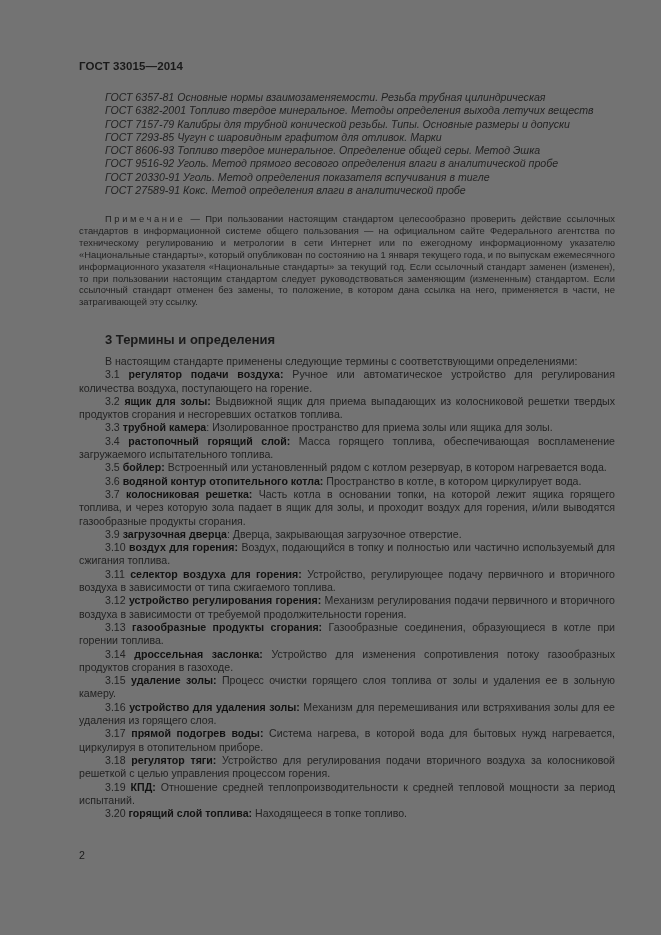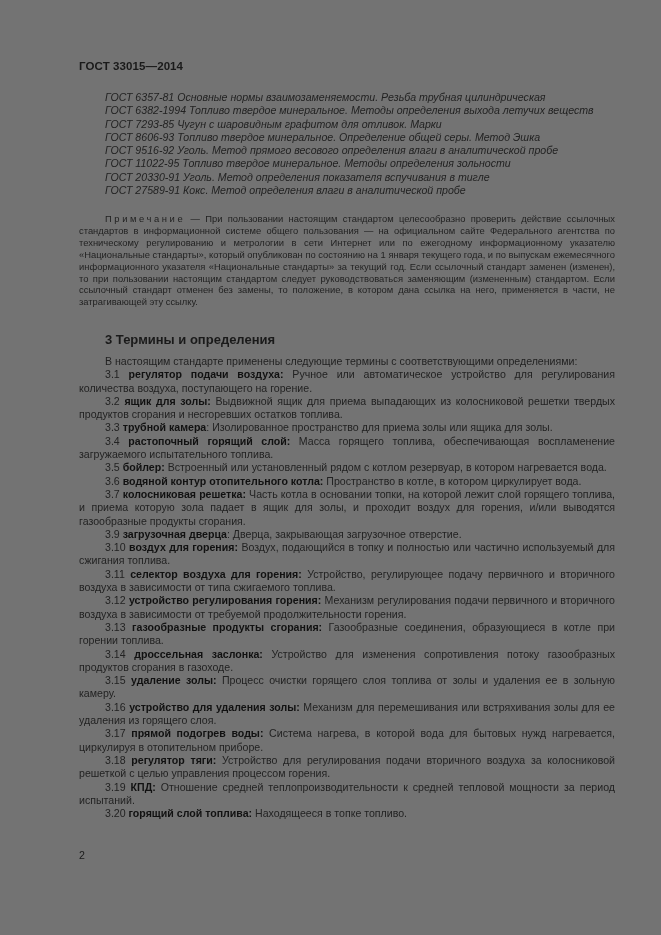--- a/index.html
+++ b/index.html
@@ -19,42 +19,42 @@
     .pagenum { position: absolute; left: 79px; top: 849px; font-size: 10.6px; }
   </style>
 </head>
 <body>
 
 <div class="page">
   <div class="header">ГОСТ 33015—2014</div>
 
   <div class="refs">
     <div class="ref">ГОСТ 6357-81 Основные нормы взаимозаменяемости. Резьба трубная цилиндрическая</div>
-    <div class="ref">ГОСТ 6382-1994 Топливо твердое минеральное. Методы определения выхода летучих веществ</div>
+    <div class="ref">ГОСТ 6382-2001 Топливо твердое минеральное. Методы определения выхода летучих веществ</div>
+    <div class="ref">ГОСТ 7157-79 Калибры для трубной конической резьбы. Типы. Основные размеры и допуски</div>
     <div class="ref">ГОСТ 7293-85 Чугун с шаровидным графитом для отливок. Марки</div>
     <div class="ref">ГОСТ 8606-93 Топливо твердое минеральное. Определение общей серы. Метод Эшка</div>
     <div class="ref">ГОСТ 9516-92 Уголь. Метод прямого весового определения влаги в аналитической пробе</div>
-    <div class="ref">ГОСТ 11022-95 Топливо твердое минеральное. Методы определения зольности</div>
     <div class="ref">ГОСТ 20330-91 Уголь. Метод определения показателя вспучивания в тигле</div>
     <div class="ref">ГОСТ 27589-91 Кокс. Метод определения влаги в аналитической пробе</div>
   </div>
 
   <div class="note"><span class="label">Примечание</span><span> — При пользовании настоящим стандартом целесообразно проверить действие ссылочных стандартов в информационной системе общего пользования — на официальном сайте Федерального агентства по техническому регулированию и метрологии в сети Интернет или по ежегодному информационному указателю «Национальные стандарты», который опубликован по состоянию на 1 января текущего года, и по выпускам ежемесячного информационного указателя «Национальные стандарты» за текущий год. Если ссылочный стандарт заменен (изменен), то при пользовании настоящим стандартом следует руководствоваться заменяющим (измененным) стандартом. Если ссылочный стандарт отменен без замены, то положение, в котором дана ссылка на него, применяется в части, не затрагивающей эту ссылку.</span></div>
 
   <div class="sec-title">3 Термины и определения</div>
 
   <div class="body">
     <p class="p">В настоящим стандарте применены следующие термины с соответствующими определениями:</p>
     <p class="p"><span>3.1</span> <b>регулятор подачи воздуха:</b><span> Ручное или автоматическое устройство для регулирования количества воздуха, поступающего на горение.</span></p>
     <p class="p"><span>3.2</span> <b>ящик для золы:</b><span> Выдвижной ящик для приема выпадающих из колосниковой решетки твердых продуктов сгорания и несгоревших остатков топлива.</span></p>
     <p class="p"><span>3.3</span> <b>трубной камера</b><span>: Изолированное пространство для приема золы или ящика для золы.</span></p>
     <p class="p"><span>3.4</span> <b>растопочный горящий слой:</b><span> Масса горящего топлива, обеспечивающая воспламенение загружаемого испытательного топлива.</span></p>
     <p class="p"><span>3.5</span> <b>бойлер:</b><span> Встроенный или установленный рядом с котлом резервуар, в котором нагревается вода.</span></p>
     <p class="p"><span>3.6</span> <b>водяной контур отопительного котла:</b><span> Пространство в котле, в котором циркулирует вода.</span></p>
-    <p class="p"><span>3.7</span> <b>колосниковая решетка:</b><span> Часть котла в основании топки, на которой лежит слой горящего топлива, и приема которую зола падает в ящик для золы, и проходит воздух для горения, и/или выводятся газообразные продукты сгорания.</span></p>
+    <p class="p"><span>3.7</span> <b>колосниковая решетка:</b><span> Часть котла в основании топки, на которой лежит ящика горящего топлива, и через которую зола падает в ящик для золы, и проходит воздух для горения, и/или выводятся газообразные продукты сгорания.</span></p>
     <p class="p"><span>3.9</span> <b>загрузочная дверца</b><span>: Дверца, закрывающая загрузочное отверстие.</span></p>
     <p class="p"><span>3.10</span> <b>воздух для горения:</b><span> Воздух, подающийся в топку и полностью или частично используемый для сжигания топлива.</span></p>
     <p class="p"><span>3.11</span> <b>селектор воздуха для горения:</b><span> Устройство, регулирующее подачу первичного и вторичного воздуха в зависимости от типа сжигаемого топлива.</span></p>
     <p class="p"><span>3.12</span> <b>устройство регулирования горения:</b><span> Механизм регулирования подачи первичного и вторичного воздуха в зависимости от требуемой продолжительности горения.</span></p>
     <p class="p"><span>3.13</span> <b>газообразные продукты сгорания:</b><span> Газообразные соединения, образующиеся в котле при горении топлива.</span></p>
     <p class="p"><span>3.14</span> <b>дроссельная заслонка:</b><span> Устройство для изменения сопротивления потоку газообразных продуктов сгорания в газоходе.</span></p>
     <p class="p"><span>3.15</span> <b>удаление золы:</b><span> Процесс очистки горящего слоя топлива от золы и удаления ее в зольную камеру.</span></p>
     <p class="p"><span>3.16</span> <b>устройство для удаления золы:</b><span> Механизм для перемешивания или встряхивания золы для ее удаления из горящего слоя.</span></p>
     <p class="p"><span>3.17</span> <b>прямой подогрев воды:</b><span> Система нагрева, в которой вода для бытовых нужд нагревается, циркулируя в отопительном приборе.</span></p>
     <p class="p"><span>3.18</span> <b>регулятор тяги:</b><span> Устройство для регулирования подачи вторичного воздуха за колосниковой решеткой с целью управления процессом горения.</span></p>

